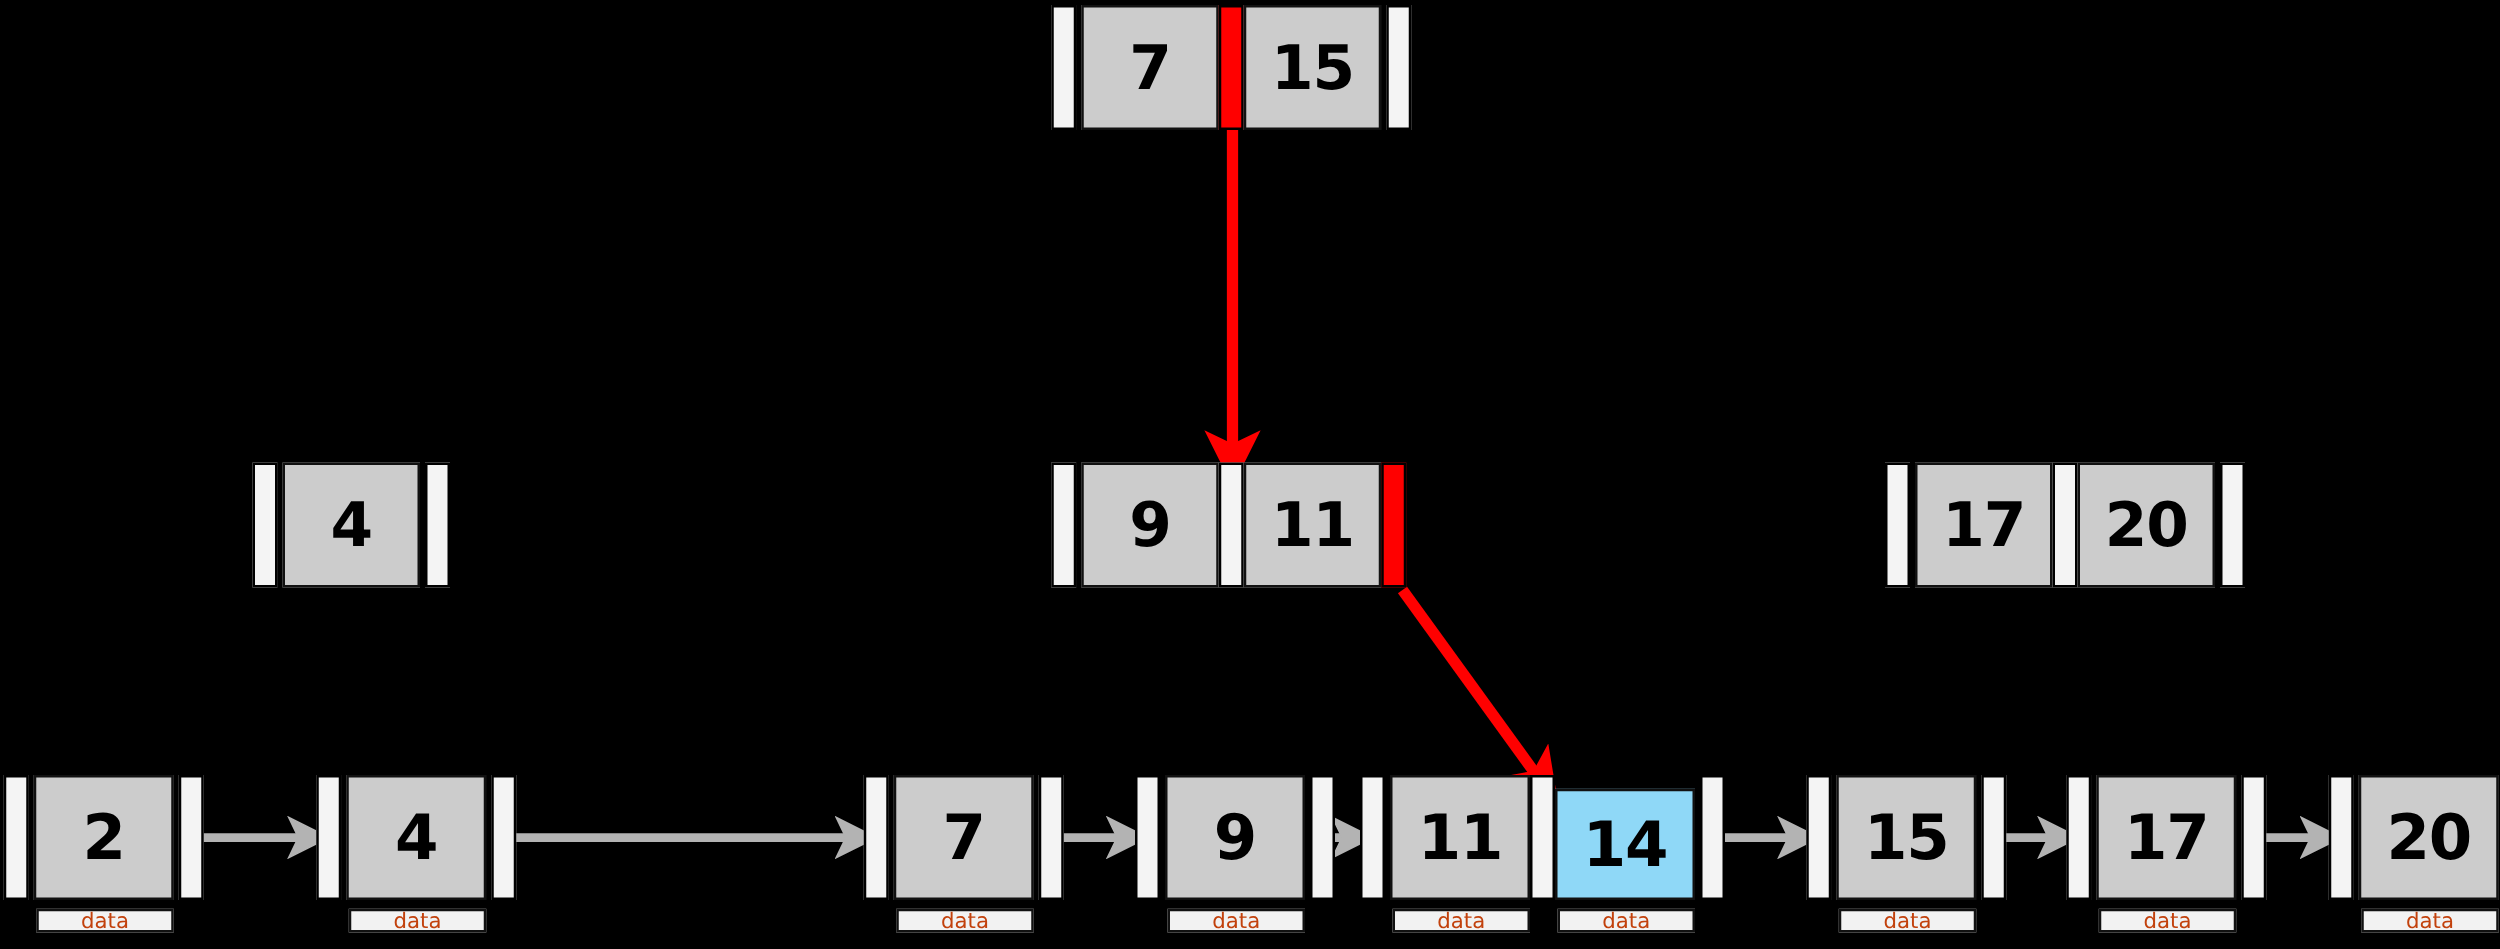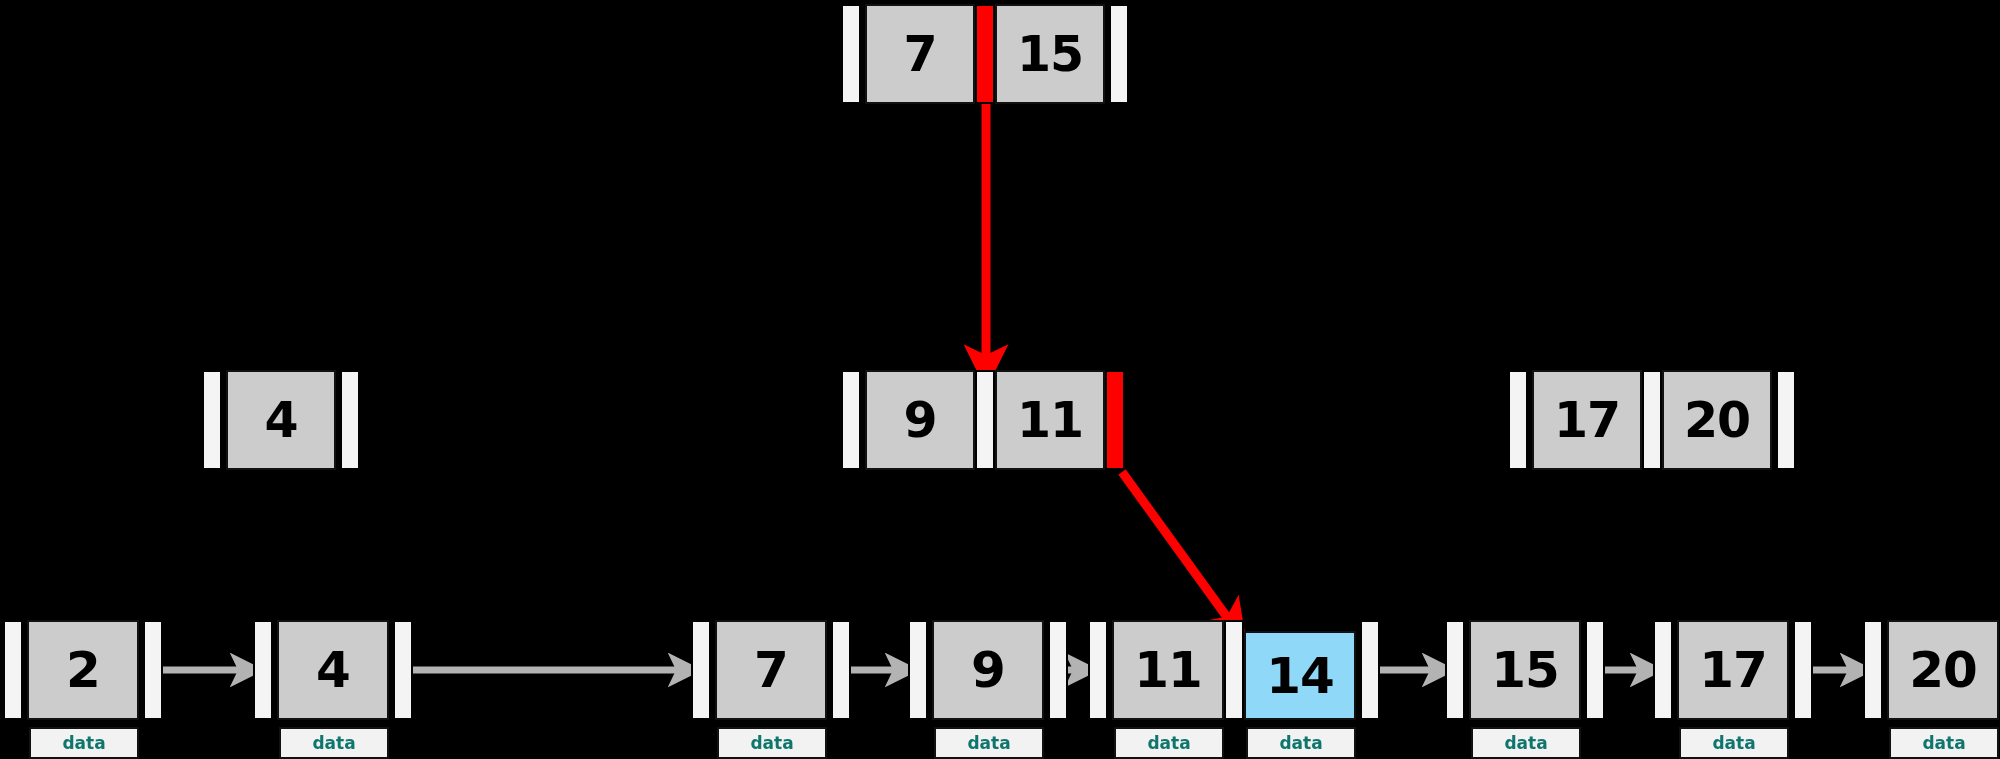--- a/index.html
+++ b/index.html
@@ -38,26 +38,26 @@
   .inode .cell{width:110px;font-size:49px;}
   .inode .ptr{width:20px;}
 
   
   .leaf{height:100px;}
   .leaf .cell{width:112px;font-size:50px;}
   .leaf .ptr{width:20px;}
 
   .databox{
     position:absolute;
-    height:32px;
+    height:19px;
     background:#f2f2f2;
     border:2px solid #111;
     box-sizing:border-box;
     display:flex;align-items:center;justify-content:center;
-    font-size:17px;font-weight:bold;color:#0f766e;
+    font-size:17px;font-weight:normal;color:#c2410c;
   }
 
   
   #arrows{position:absolute;left:0;top:0;width:2000px;height:759px;}
 </style>
 </head>
 <body>
 
 <div id="stage">
 

